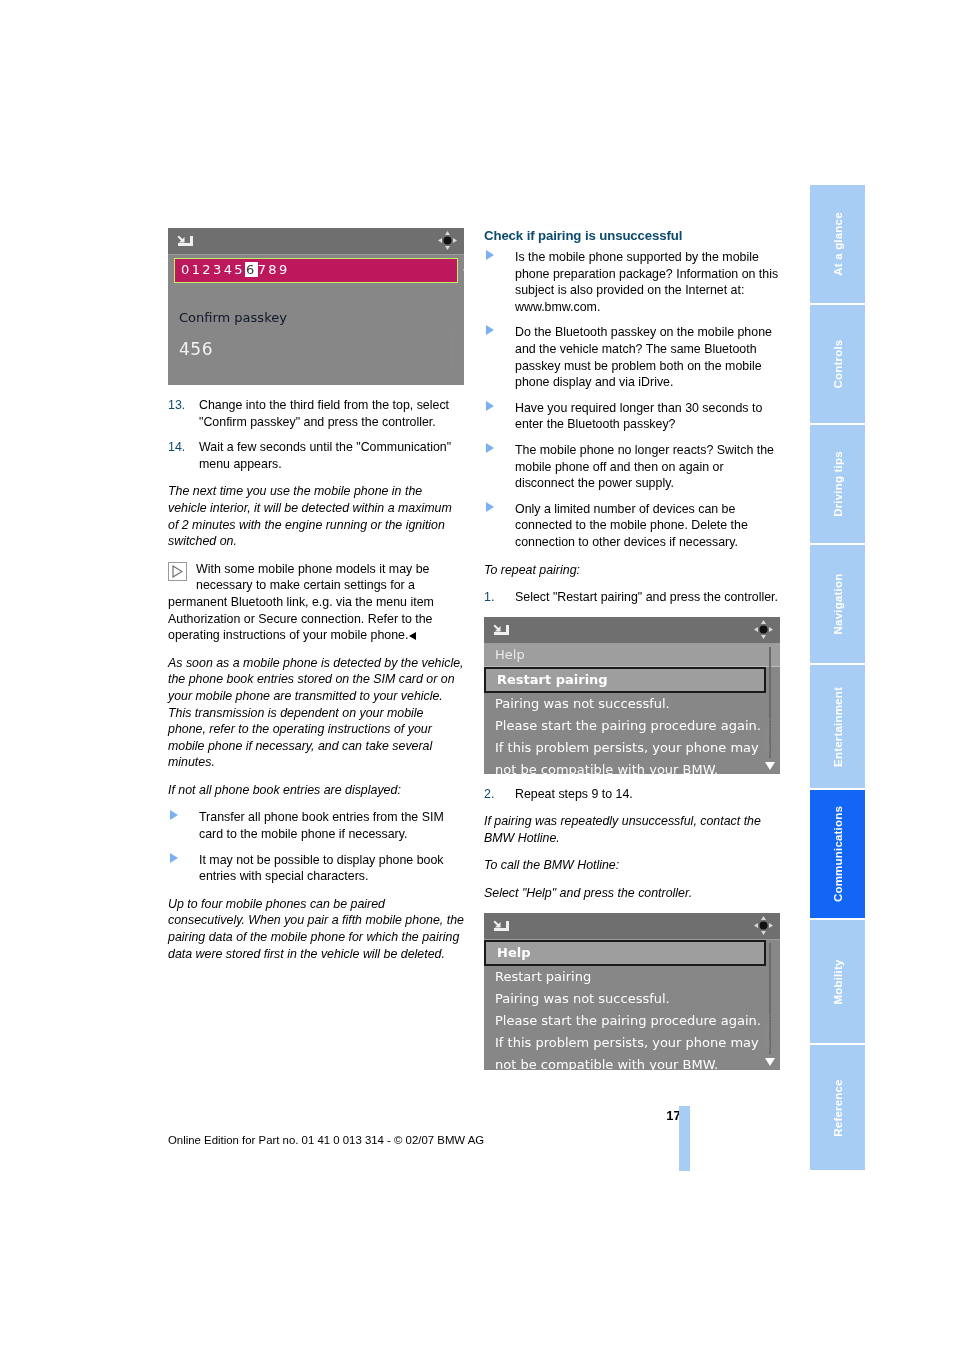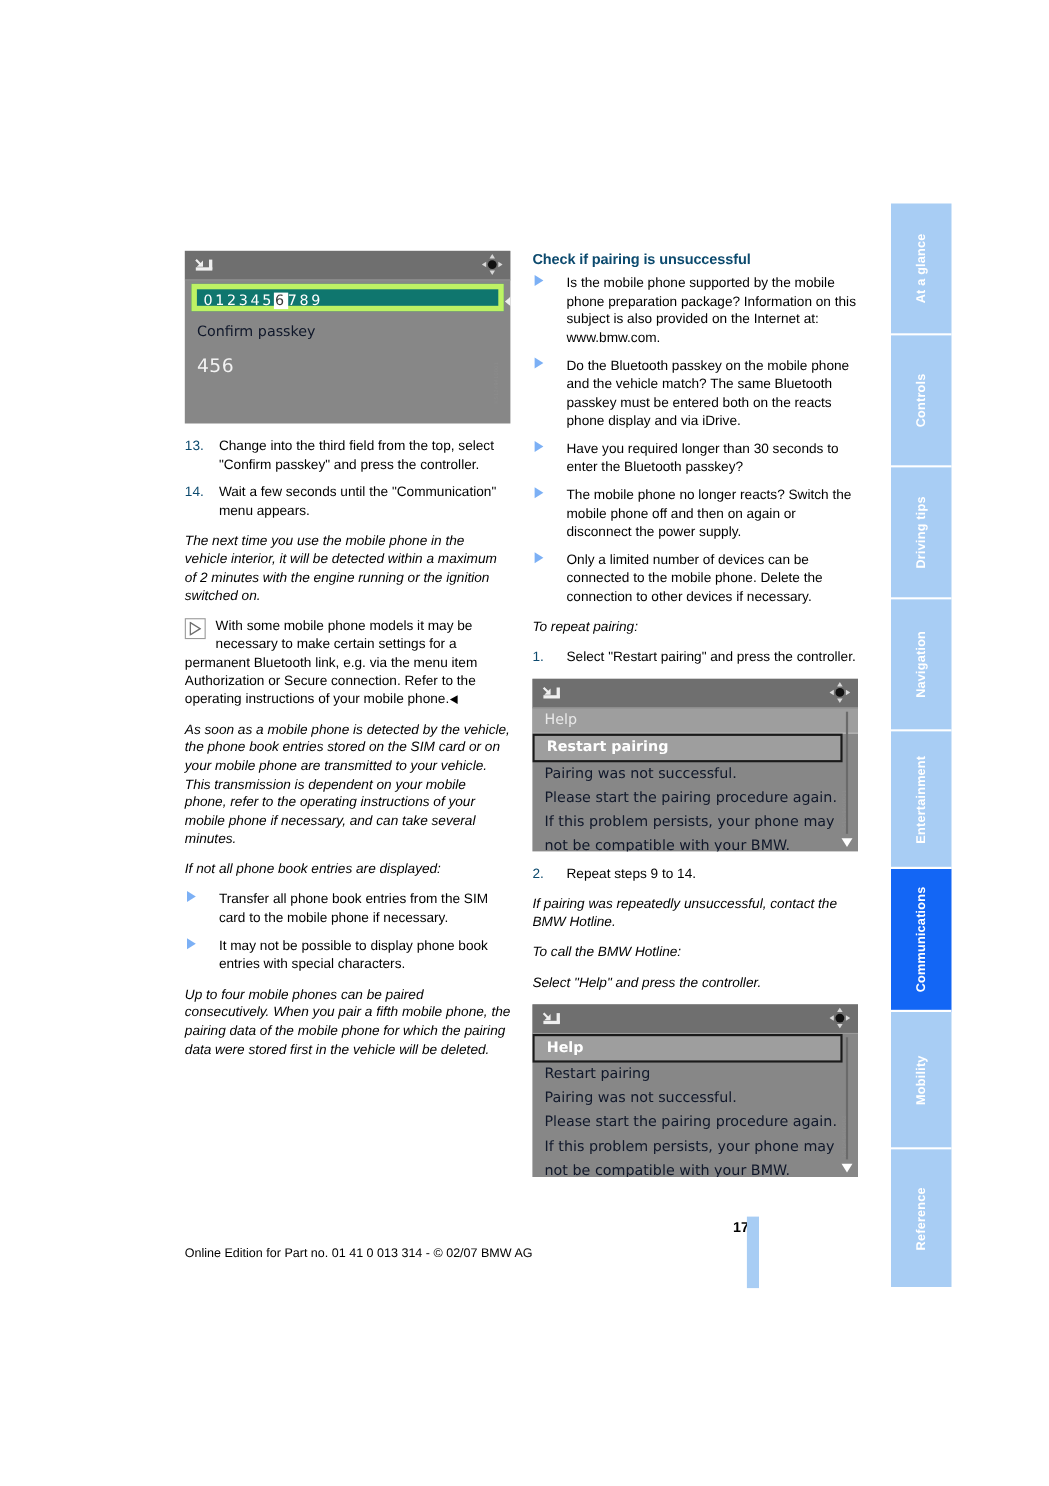--- a/index.html
+++ b/index.html
@@ -177,23 +177,23 @@
   .ctrl-icon {
     position: absolute;
     right: 7px;
     top: 3px;
     width: 19px;
     height: 19px;
   }
   .digit-row {
     position: relative;
     height: 25px;
-    margin: 3px 6px 0 6px;
-    background: #0f766e;
-    border: 5px solid #bef264;
+    margin: 3px 6px 16px 6px;
+    background: #be185d;
+    border: 1px solid #bef264;
     box-sizing: border-box;
   }
   .digit-row .digits {
     position: absolute;
     left: 6px;
     top: 3px;
     font-size: 13px;
     color: #ffffff;
     letter-spacing: 2.4px;
   }
@@ -234,21 +234,21 @@
     background: #9e9e9e;
     border-bottom: 1px solid #bcbcbc;
   }
   .idrive-list .row.selected {
     border: 2px solid #1a1a1a;
     background: #9e9e9e;
     color: #ffffff;
     font-weight: bold;
     margin: 0 14px 0 0;
   }
-  .idrive-list .row.muted { color: #0f172a; }
+  .idrive-list .row.muted { color: #ffffff; }
   .scrollbar {
     position: absolute;
     right: 5px;
     top: 30px;
     bottom: 4px;
     width: 10px;
   }
   .scrollbar .track {
     position: absolute;
     left: 4px; top: 0; bottom: 12px;
@@ -409,21 +409,21 @@
 
   <p class="para">Up to four mobile phones can be paired consecutively. When you pair a fifth mobile phone, the pairing data of the mobile phone for which the pairing data were stored first in the vehicle will be deleted.</p>
 </div>
 
 <div class="col" id="col-right">
 
   <h2 class="section-heading">Check if pairing is unsuccessful</h2>
 
   <ul class="tri-list">
     <li><span class="tri"></span><span>Is the mobile phone supported by the mobile phone preparation package? Information on this subject is also provided on the Internet at: www.bmw.com.</span></li>
-    <li><span class="tri"></span><span>Do the Bluetooth passkey on the mobile phone and the vehicle match? The same Bluetooth passkey must be entered both on the reacts phone display and via iDrive.</span></li>
+    <li><span class="tri"></span><span>Do the Bluetooth passkey on the mobile phone and the vehicle match? The same Bluetooth passkey must be problem both on the mobile phone display and via iDrive.</span></li>
     <li><span class="tri"></span><span>Have you required longer than 30 seconds to enter the Bluetooth passkey?</span></li>
     <li><span class="tri"></span><span>The mobile phone no longer reacts? Switch the mobile phone off and then on again or disconnect the power supply.</span></li>
     <li><span class="tri"></span><span>Only a limited number of devices can be connected to the mobile phone. Delete the connection to other devices if necessary.</span></li>
   </ul>
 
   <p class="para">To repeat pairing:</p>
 
   <ol class="steps">
     <li>
       <span class="num">1.</span>

